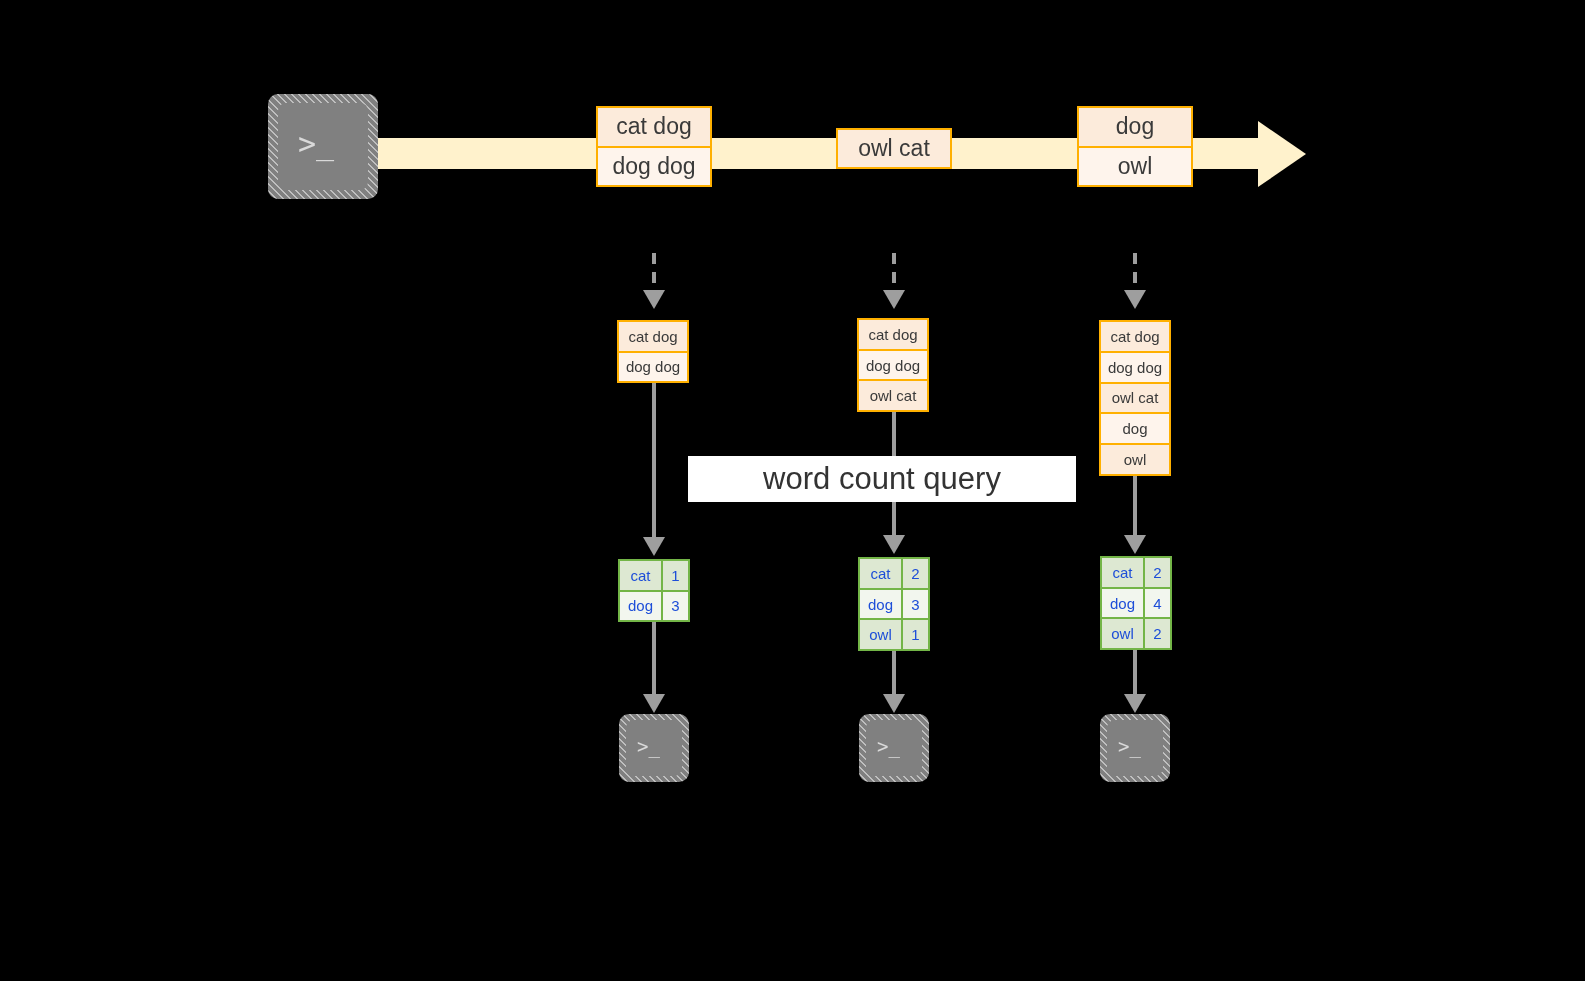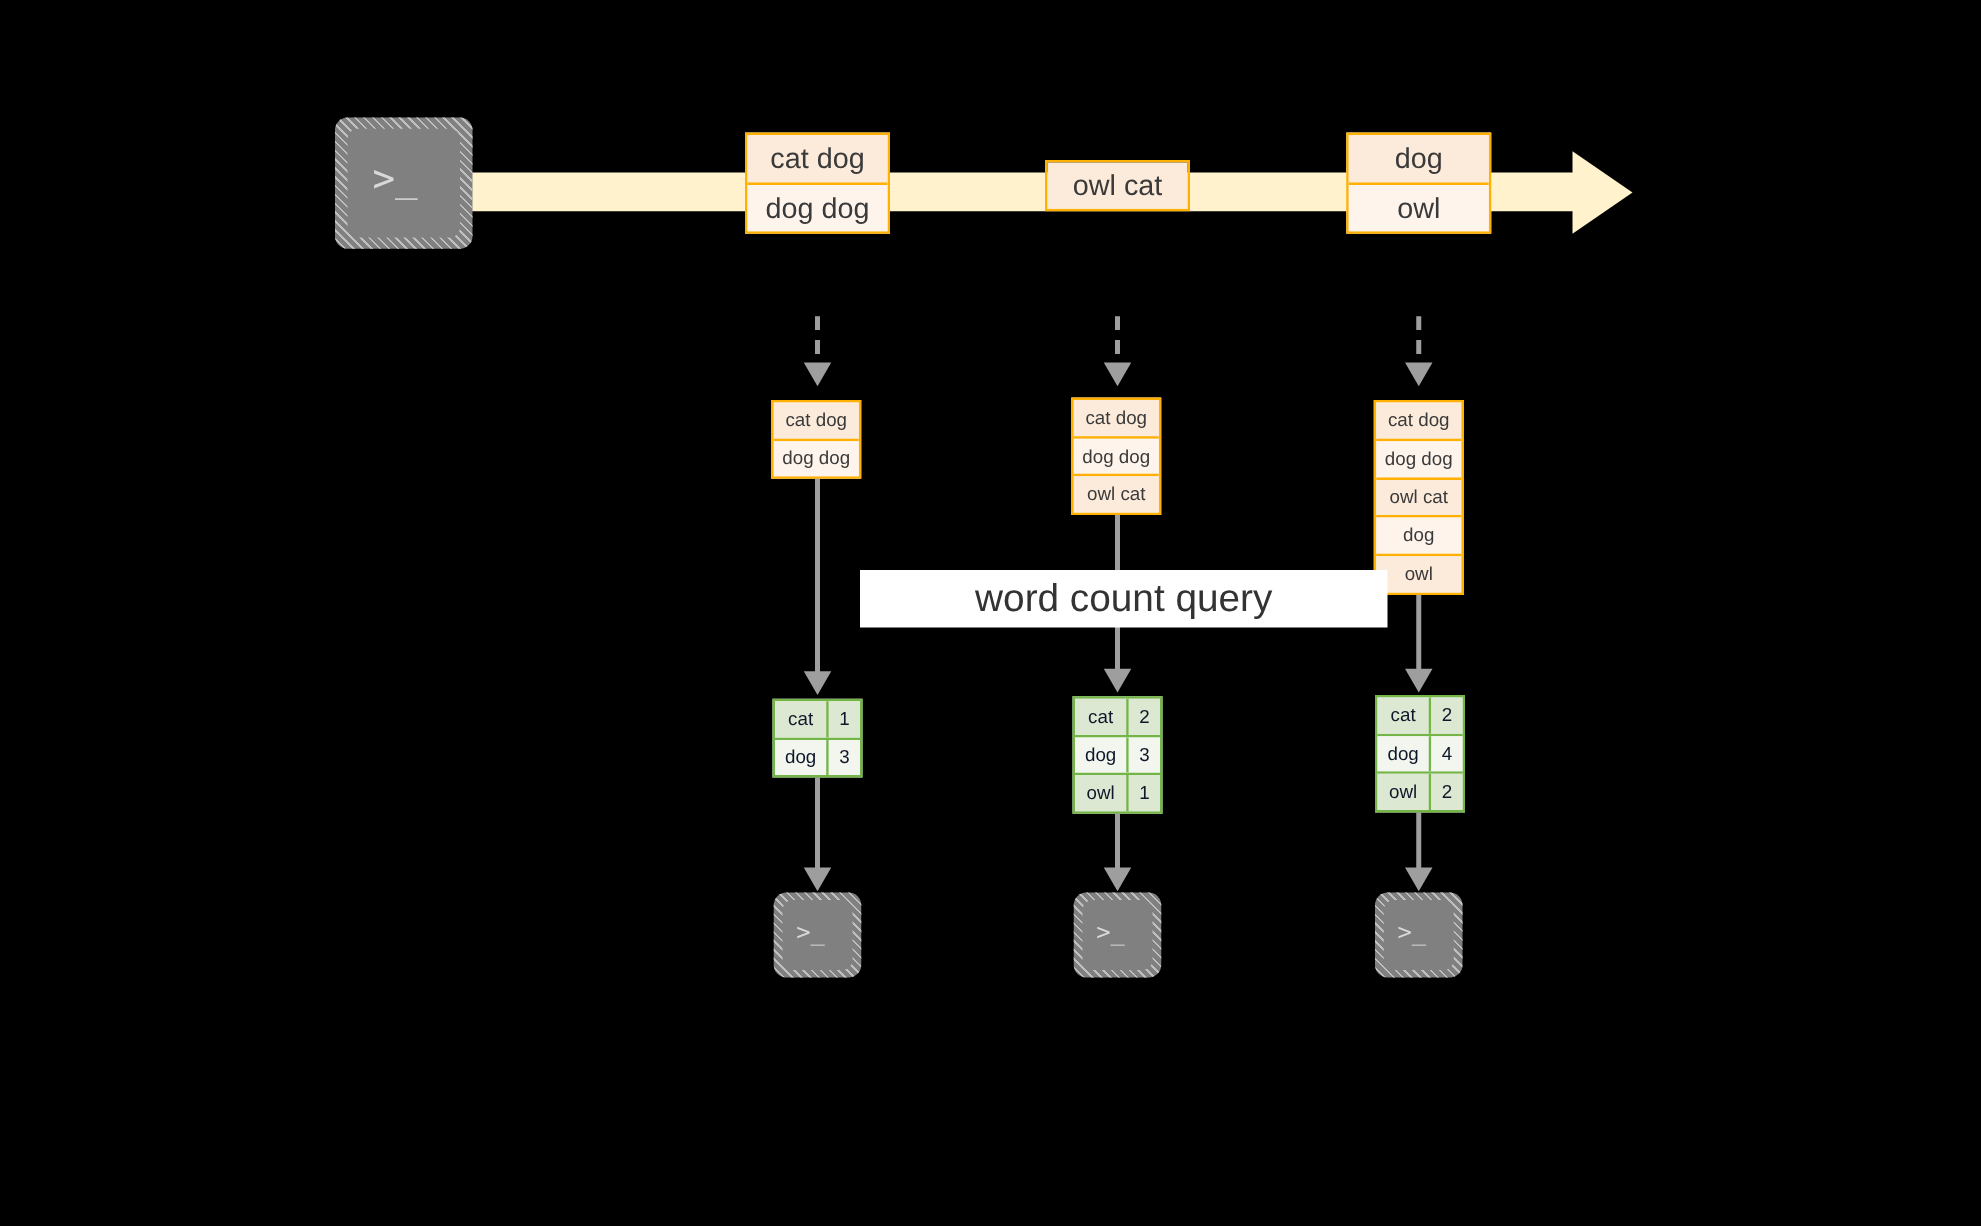--- a/index.html
+++ b/index.html
@@ -90,21 +90,21 @@
   .gbox .grow {
     flex: 1 1 0;
     display: flex;
     border-bottom: 2.5px solid #73B547;
   }
   .gbox .grow:last-child { border-bottom: none; }
   .gbox .gcell {
     display: flex;
     align-items: center;
     justify-content: center;
-    color: #0f172a;
+    color: #1d4ed8;
     white-space: nowrap;
     border-right: 2.5px solid #73B547;
     background: #F2F6EE;
   }
   .gbox .gcell:last-child { border-right: none; }
   .gbox .grow.dk .gcell { background: #DDE8D2; }
 
   
   .vline { position: absolute; background: #9E9E9E; width: 4px; }
   .vline.dash {
@@ -261,17 +261,17 @@
 
   <div class="vline" style="left:1133px; top:650px; height:47px;"></div>
   <div class="vhead" style="left:1124px; top:694px;"></div>
 
   <div class="term" style="left:1100px; top:714px; width:70px; height:68px;">
     <div class="hatch"></div>
     <div class="body" style="left:7px; top:6px; right:7px; bottom:6px;"></div>
     <div class="glyph" style="left:18px; top:23px; font-size:19px;">&gt;_</div>
   </div>
 
-  <div class="qband" style="left:688px; top:456px; width:422px; height:46px;">
+  <div class="qband" style="left:688px; top:456px; width:388px; height:46px;">
     <span style="font-size:31px;">word count query</span>
   </div>
 
 </div>
 
 </body></html>

